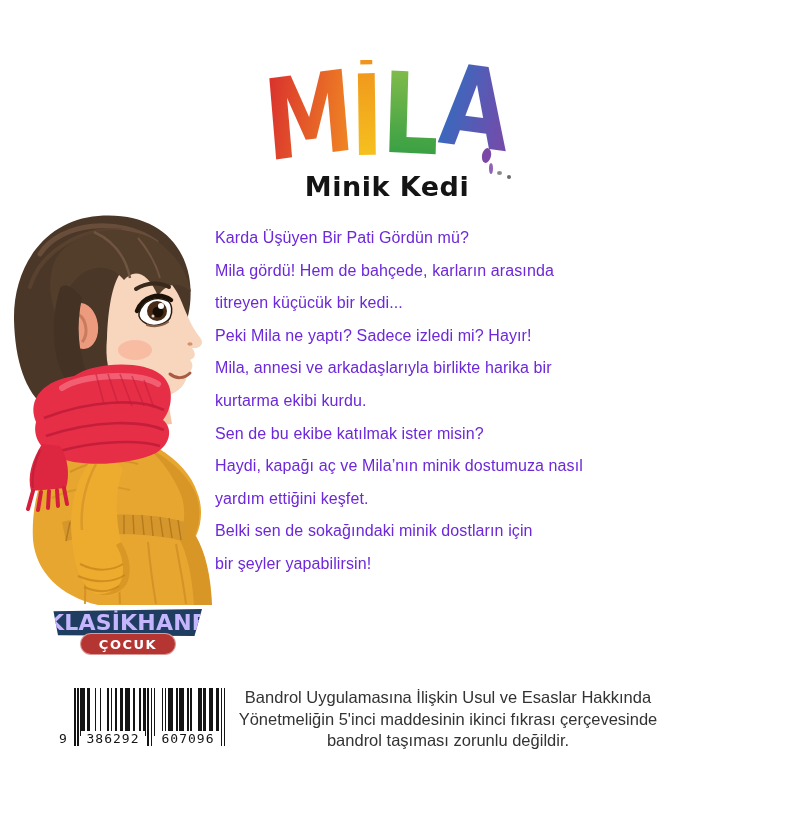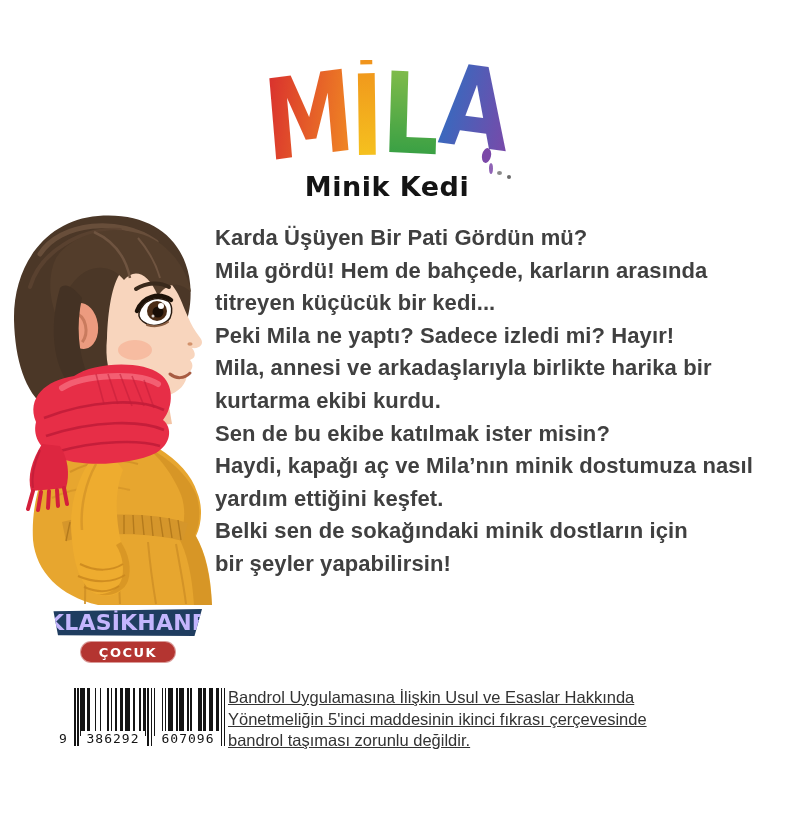--- a/index.html
+++ b/index.html
@@ -24,53 +24,53 @@
     font-size:27px;line-height:1.1;color:#141414;letter-spacing:0.5px;}
   .drip{position:absolute;background:#7b48a8;border-radius:50%;}
   .drip-main{left:482px;top:148px;width:9px;height:15px;transform:rotate(12deg);}
   .drip-tail{left:489px;top:163px;width:4px;height:11px;opacity:.85;}
   .speck{position:absolute;border-radius:50%;background:#8a8a8a;}
   .speck1{left:497px;top:171px;width:5px;height:4px;}
   .speck2{left:507px;top:175px;width:4px;height:4px;background:#6a6a6a;}
 
   
   .blurb{position:absolute;left:215px;top:222px;width:595px;
-    font-size:22px;line-height:32.6px;color:#404040;white-space:pre-line;
-    letter-spacing:0.1px;font-weight:bold;}
+    font-size:16px;line-height:32.6px;color:#6d28d9;white-space:pre-line;
+    letter-spacing:0.1px;}
 
   
   .girl{position:absolute;left:0px;top:192px;width:218px;height:413px;}
 
   
   .pub-badge{position:absolute;left:52px;top:609px;width:150px;height:44px;}
   .badge-navy{position:absolute;left:0;top:0;width:150px;height:27px;
     clip-path:polygon(1% 8%,100% 0%,95% 100%,4% 97%);
     display:flex;align-items:center;justify-content:center;
     color:#c4b5fd;font-family:"DejaVu Sans",sans-serif;font-weight:bold;
     font-size:22px;letter-spacing:0.2px;}
   .badge-red{position:absolute;left:28px;top:24px;width:94px;height:20px;
     border-radius:11px;display:flex;align-items:center;justify-content:center;
     color:#fff;font-family:"DejaVu Sans",sans-serif;font-weight:bold;
-    font-size:13px;letter-spacing:1.5px;border:1px solid rgba(255,255,255,0.5);margin-top:8px;}
+    font-size:13px;letter-spacing:1.5px;border:1px solid rgba(255,255,255,0.5);}
 
   
   .barcode{position:absolute;left:60px;top:686px;width:176px;height:68px;background:#fff;}
   .bars{position:absolute;left:14px;top:2px;height:58px;display:flex;align-items:flex-start;}
   .bcm{width:1.6px;height:48px;flex:0 0 auto;background:transparent;}
   .bcm.on{background:#141414;}
   .bcm.guard{height:58px;}
   .bc-num{position:absolute;top:45px;font-family:"DejaVu Sans Mono",monospace;
     font-size:13px;color:#141414;background:#fff;line-height:15px;}
   .bc-lead{left:-1px;}
   .bc-left{left:21px;width:64px;text-align:center;letter-spacing:1px;}
   .bc-right{left:95px;width:66px;text-align:center;letter-spacing:1px;}
 
   
-  .bandrol{position:absolute;left:228px;top:687px;width:440px;
-    font-size:16.5px;line-height:21.7px;color:#333;white-space:pre-line;text-decoration:underline;}
+  .bandrol{position:absolute;left:228px;top:687px;width:440px;text-align:center;
+    font-size:16.5px;line-height:21.7px;color:#333;white-space:pre-line;}
 </style>
 </head>
 <body>
 
 <div class="page">
 
   <div class="header">
     <div class="title-line"><span class="tl tl0" style="background-image: linear-gradient(105deg, rgb(215, 40, 47), rgb(242, 144, 34));">M</span><span class="tl tl1" style="background-image: linear-gradient(rgb(240, 147, 28), rgb(246, 201, 31));">İ</span><span class="tl tl2" style="background-image: linear-gradient(rgb(138, 191, 75), rgb(44, 155, 67));">L</span><span class="tl tl3" style="background-image: linear-gradient(100deg, rgb(45, 111, 194), rgb(123, 72, 168));">A</span></div>
     <div class="subtitle">Minik Kedi</div>
   </div>

